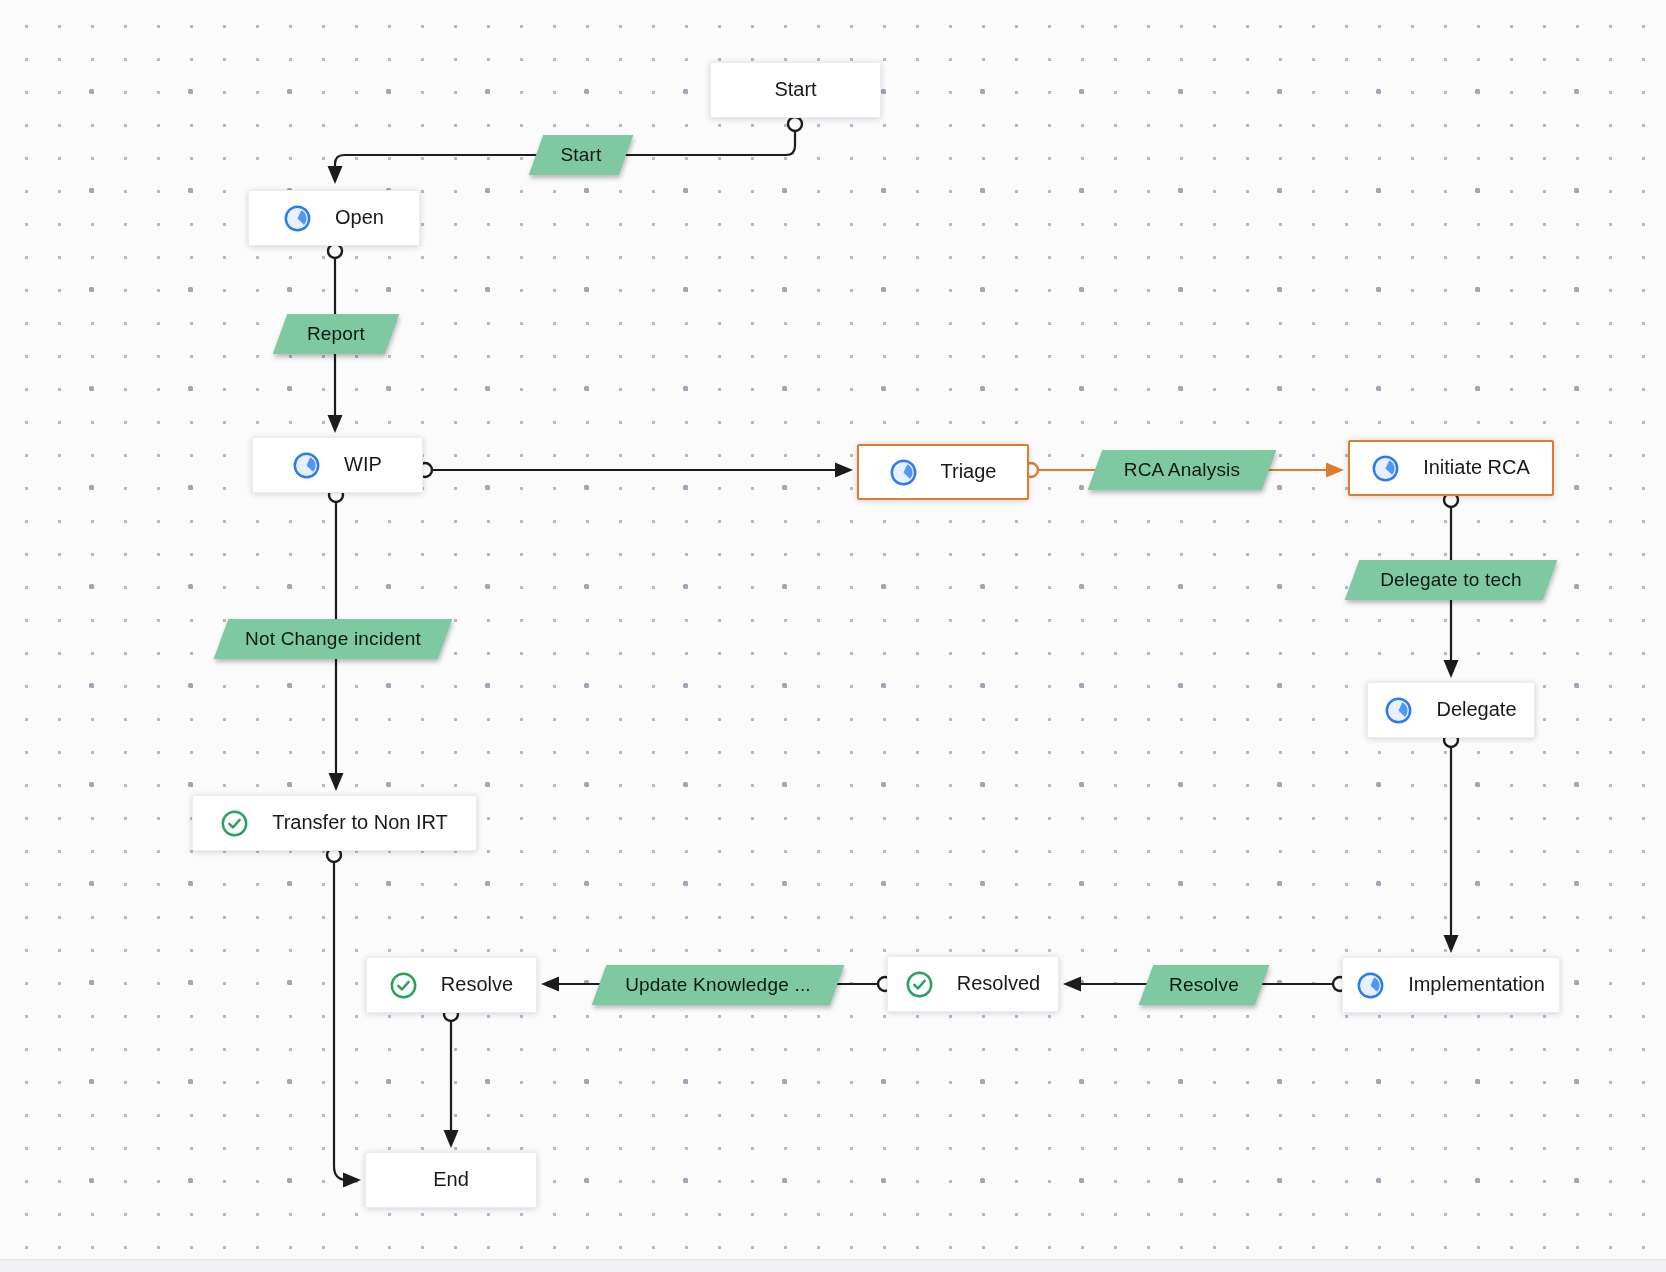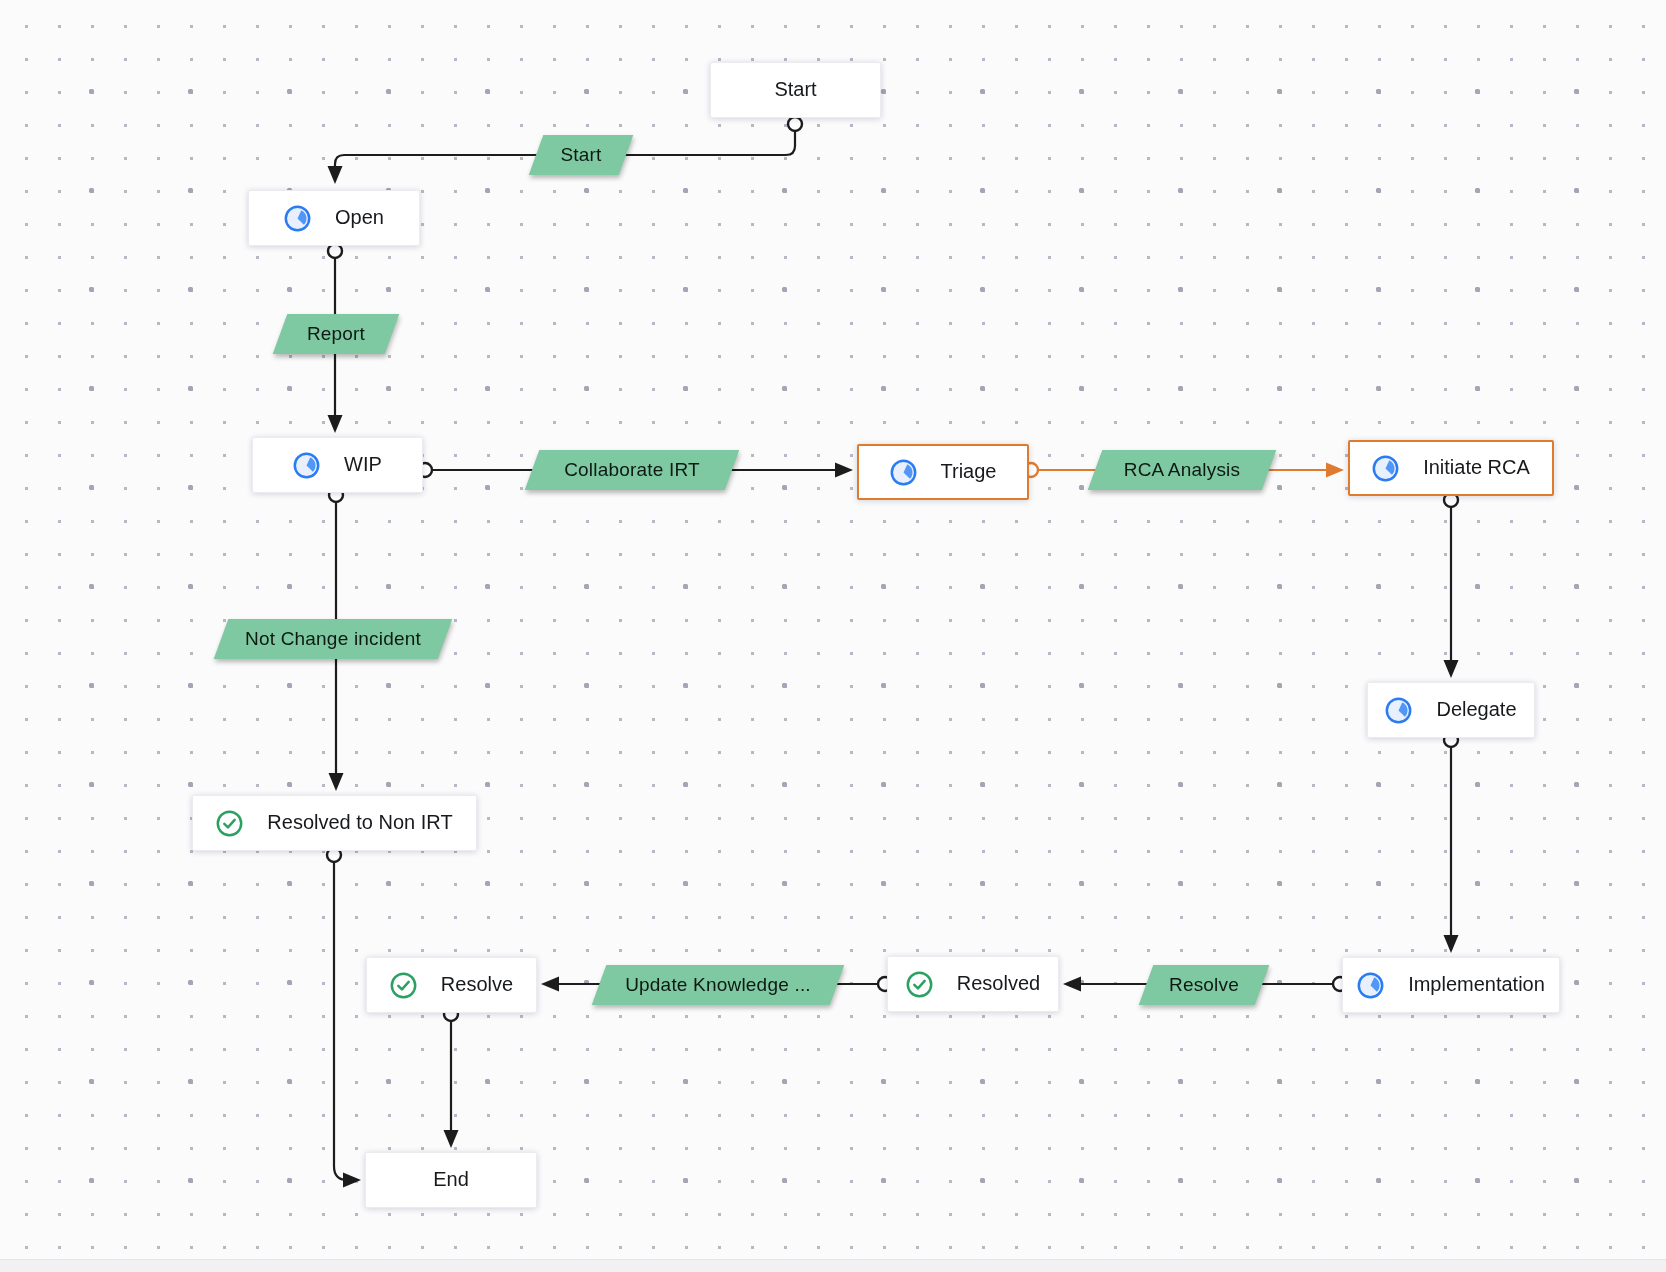--- a/index.html
+++ b/index.html
@@ -112,27 +112,27 @@
   </svg>
 
   <div class="tlabel" style="left:528px;top:135px;width:106px">
     <div class="tlabel-bg"></div>
     <span class="tlabel-text">Start</span>
   </div>
   <div class="tlabel" style="left:272px;top:314px;width:128px">
     <div class="tlabel-bg"></div>
     <span class="tlabel-text">Report</span>
   </div>
-  <div class="tlabel" style="left:524px;top:450px;width:216px">
-    <div class="tlabel-bg"></div>
-    <span class="tlabel-text">Collaborate IRT</span>
-  </div>
   <div class="tlabel" style="left:1087px;top:450px;width:190px">
     <div class="tlabel-bg"></div>
     <span class="tlabel-text">RCA Analysis</span>
+  </div>
+  <div class="tlabel" style="left:1344px;top:560px;width:214px">
+    <div class="tlabel-bg"></div>
+    <span class="tlabel-text">Delegate to tech</span>
   </div>
   <div class="tlabel" style="left:1138px;top:965px;width:132px">
     <div class="tlabel-bg"></div>
     <span class="tlabel-text">Resolve</span>
   </div>
   <div class="tlabel" style="left:591px;top:965px;width:254px">
     <div class="tlabel-bg"></div>
     <span class="tlabel-text">Update Knowledge ...</span>
   </div>
   <div class="tlabel" style="left:213px;top:619px;width:240px">
@@ -224,21 +224,21 @@
     <span class="node-label">Resolve</span>
   </div>
 
   <div class="node" style="left:192px;top:795px;width:285px">
     <span class="node-icon">
       <svg viewBox="0 0 24 24">
           <circle cx="12" cy="12" r="10.4" fill="#ffffff" stroke="#2ba05f" stroke-width="2.2"></circle>
           <path d="M7.4,12.3 L10.6,15.4 L16.6,8.8" fill="none" stroke="#2ba05f" stroke-width="2.2" stroke-linecap="round" stroke-linejoin="round"></path>
         </svg>
     </span>
-    <span class="node-label">Resolved to Non IRT</span>
+    <span class="node-label">Transfer to Non IRT</span>
   </div>
 
   <div class="node" style="left:365px;top:1152px;width:172px">
     <span class="node-label">End</span>
   </div>
 
   <div class="bottom-strip"></div>
 </div>
 
 </body></html>

